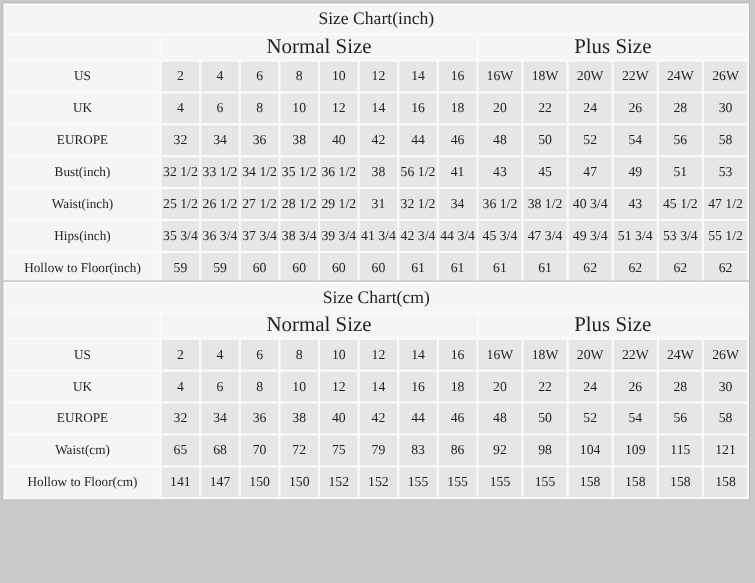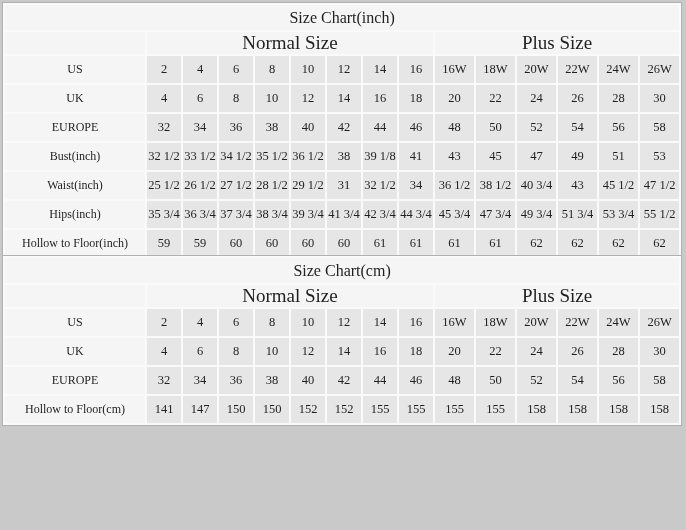--- a/index.html
+++ b/index.html
@@ -123,21 +123,21 @@
           <td class="data-cell">58</td>
         </tr>
         <tr>
           <td class="label-cell">Bust(inch)</td>
           <td class="data-cell">32 1/2</td>
           <td class="data-cell">33 1/2</td>
           <td class="data-cell">34 1/2</td>
           <td class="data-cell">35 1/2</td>
           <td class="data-cell">36 1/2</td>
           <td class="data-cell">38</td>
-          <td class="data-cell">39 1/8</td>
+          <td class="data-cell">56 1/2</td>
           <td class="data-cell">41</td>
           <td class="data-cell">43</td>
           <td class="data-cell">45</td>
           <td class="data-cell">47</td>
           <td class="data-cell">49</td>
           <td class="data-cell">51</td>
           <td class="data-cell">53</td>
         </tr>
         <tr>
           <td class="label-cell">Waist(inch)</td>
@@ -267,20 +267,37 @@
           <td class="data-cell">44</td>
           <td class="data-cell">46</td>
           <td class="data-cell">48</td>
           <td class="data-cell">50</td>
           <td class="data-cell">52</td>
           <td class="data-cell">54</td>
           <td class="data-cell">56</td>
           <td class="data-cell">58</td>
         </tr>
         <tr>
+          <td class="label-cell">Waist(cm)</td>
+          <td class="data-cell">65</td>
+          <td class="data-cell">68</td>
+          <td class="data-cell">70</td>
+          <td class="data-cell">72</td>
+          <td class="data-cell">75</td>
+          <td class="data-cell">79</td>
+          <td class="data-cell">83</td>
+          <td class="data-cell">86</td>
+          <td class="data-cell">92</td>
+          <td class="data-cell">98</td>
+          <td class="data-cell">104</td>
+          <td class="data-cell">109</td>
+          <td class="data-cell">115</td>
+          <td class="data-cell">121</td>
+        </tr>
+        <tr>
           <td class="label-cell">Hollow to Floor(cm)</td>
           <td class="data-cell">141</td>
           <td class="data-cell">147</td>
           <td class="data-cell">150</td>
           <td class="data-cell">150</td>
           <td class="data-cell">152</td>
           <td class="data-cell">152</td>
           <td class="data-cell">155</td>
           <td class="data-cell">155</td>
           <td class="data-cell">155</td>

